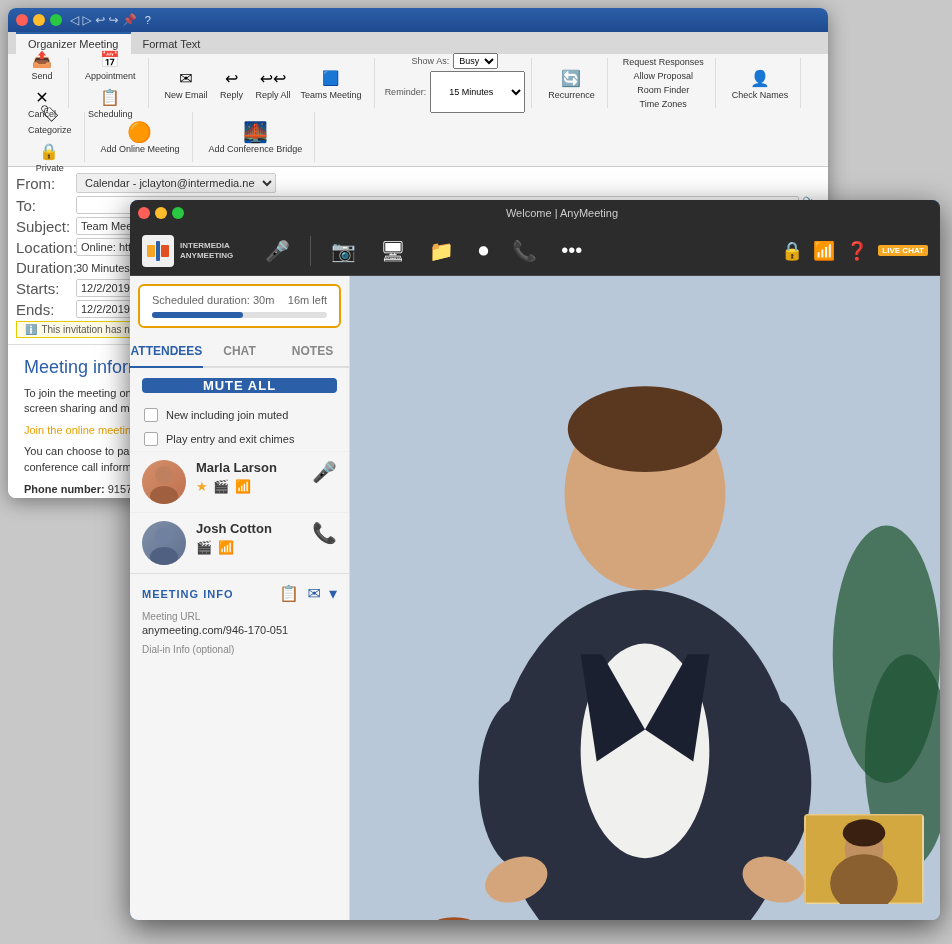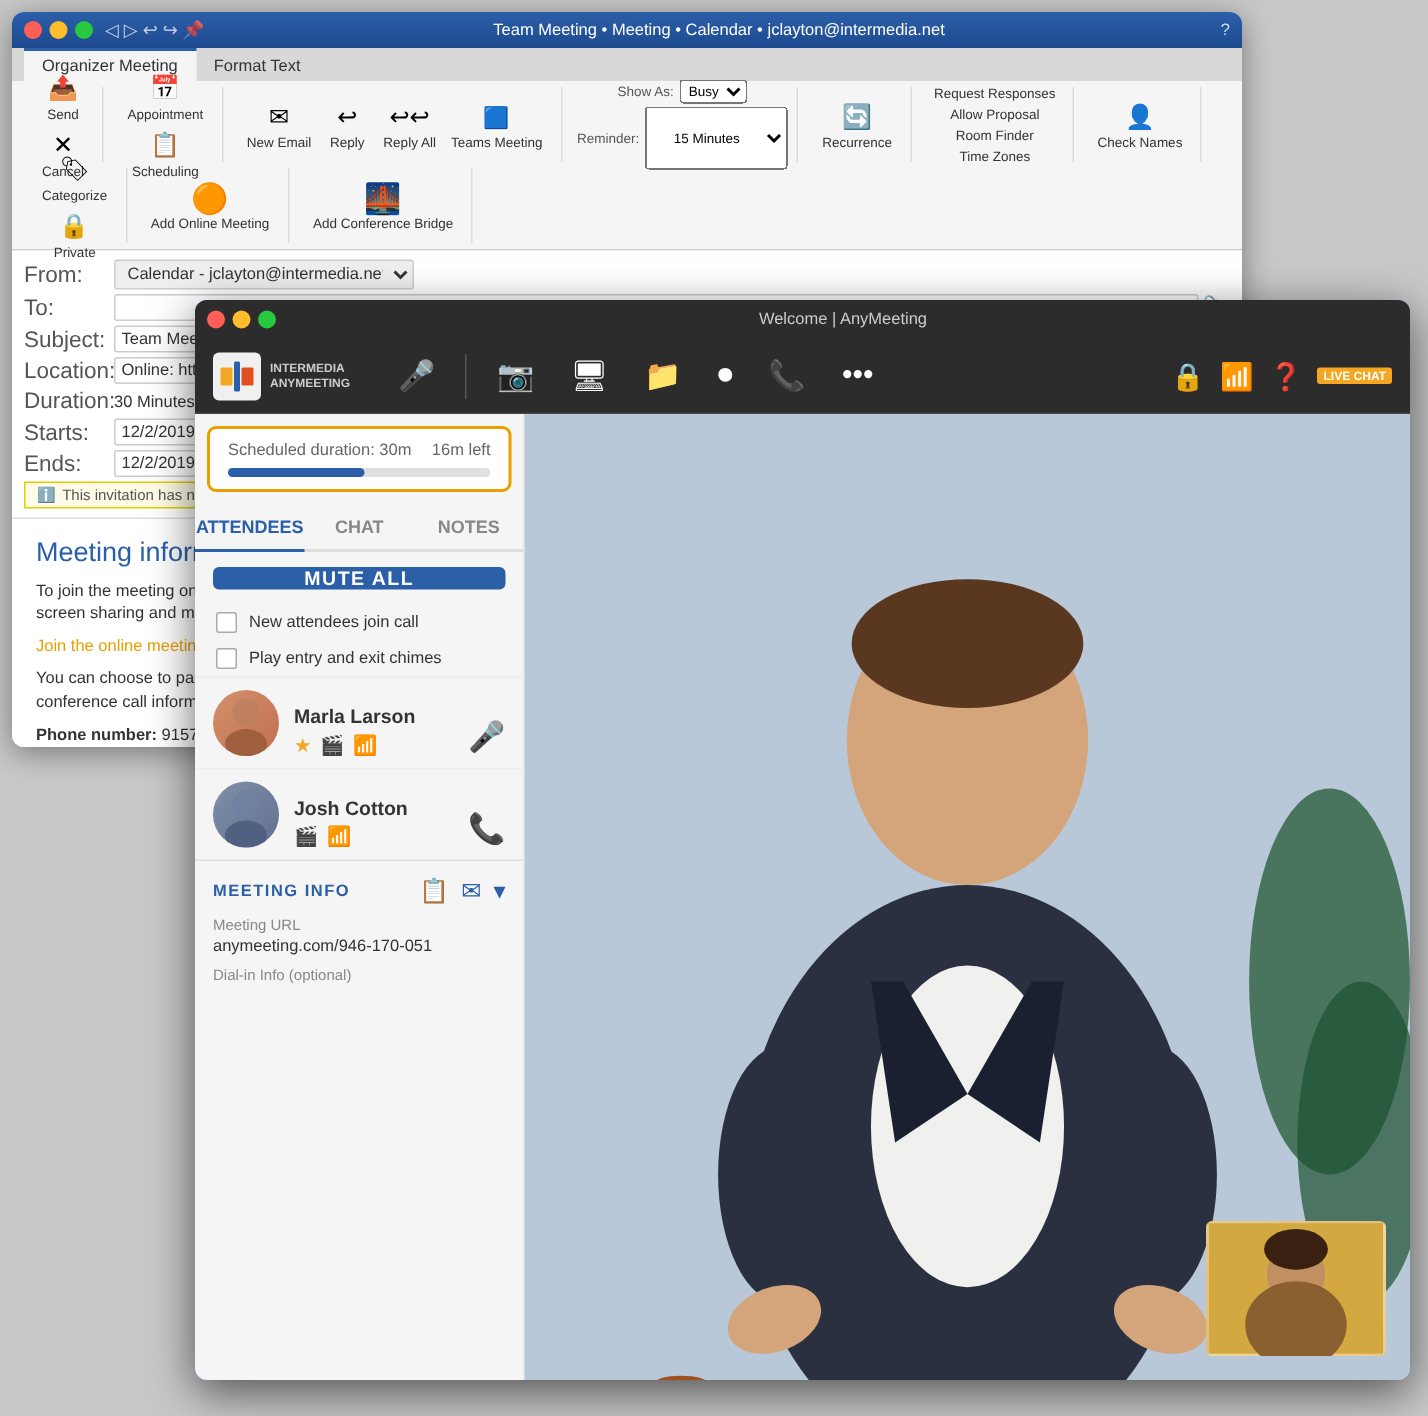--- a/index.html
+++ b/index.html
@@ -444,21 +444,21 @@
       width: 14px; height: 14px;
       border: 1px solid #aaa;
       background: white;
       border-radius: 2px;
       flex-shrink: 0;
     }
 
     
     .attendee-item {
       display: flex;
-      align-items: flex-end;
+      align-items: flex-start;
       padding: 8px 12px;
       border-top: 1px solid #eee;
       gap: 10px;
     }
     .attendee-avatar {
       width: 44px; height: 44px;
       border-radius: 50%;
       background: #999;
       overflow: hidden;
       flex-shrink: 0;
@@ -547,21 +547,20 @@
 <div class="outlook-window">
 
   <div class="win-titlebar">
     <div class="win-controls">
       <span class="win-btn close"></span>
       <span class="win-btn minimize"></span>
       <span class="win-btn maximize"></span>
     </div>
 
     <span style="color:rgba(255,255,255,0.7);font-size:12px;margin-right:8px;">◁ ▷ ↩ ↪ 📌</span>
-    <div class="win-title">Team Meeting • Meeting • Calendar • jclayton@intermedia.net</div>
     <span class="win-help">?</span>
   </div>
 
   <div class="ribbon-tabs">
     <div class="ribbon-tab active">Organizer Meeting</div>
     <div class="ribbon-tab">Format Text</div>
   </div>
 
   <div class="ribbon-buttons">
 
@@ -845,21 +844,21 @@
       <div class="am-tabs">
         <div class="am-tab active">ATTENDEES</div>
         <div class="am-tab">CHAT</div>
         <div class="am-tab">NOTES</div>
       </div>
 
       <button class="mute-all-btn">MUTE ALL</button>
 
       <div class="checkbox-row">
         <div class="checkbox-box"></div>
-        <span>New attendees join call</span>
+        <span>New including join muted</span>
       </div>
       <div class="checkbox-row">
         <div class="checkbox-box"></div>
         <span>Play entry and exit chimes</span>
       </div>
 
       <div class="attendee-item">
         <div class="attendee-avatar" style="background:linear-gradient(135deg,#d4906a,#c07050);">
 
           <svg width="44" height="44" viewBox="0 0 44 44">

